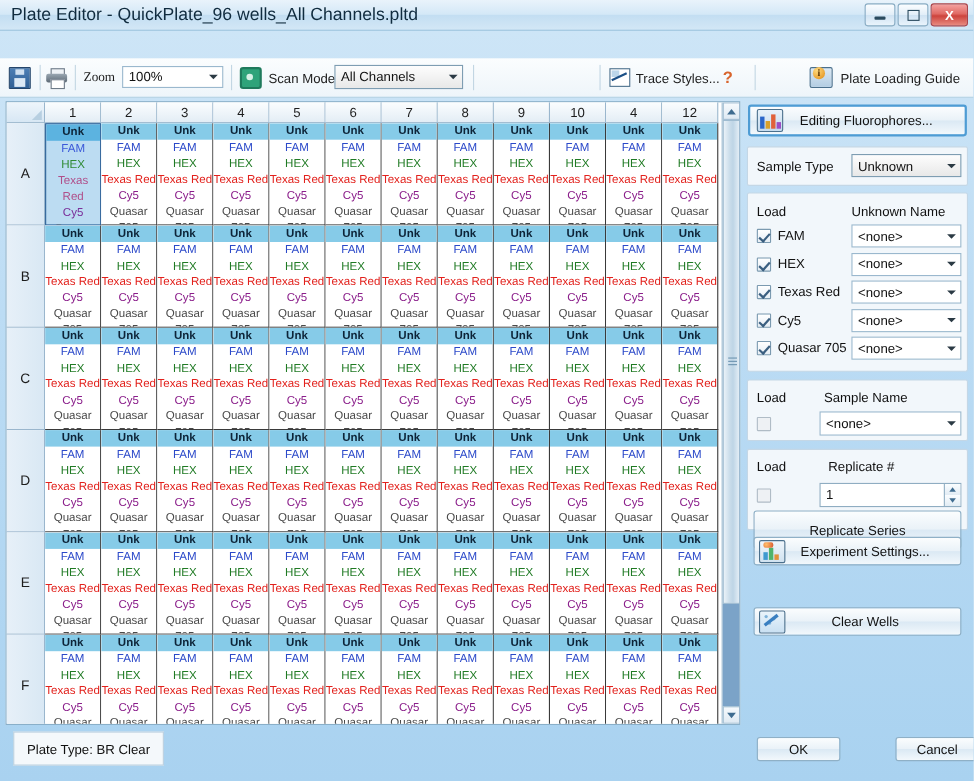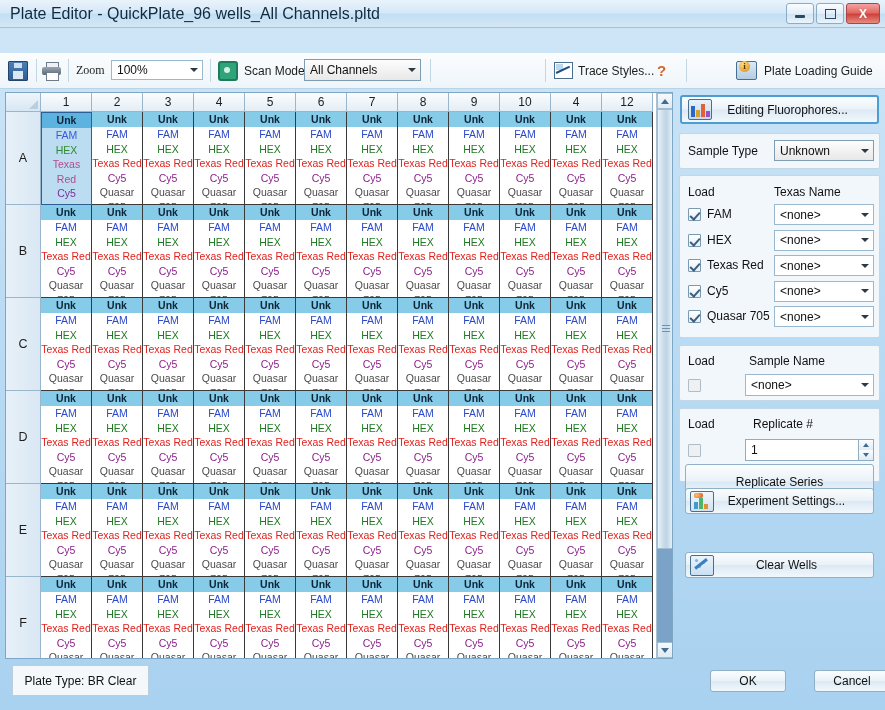--- a/index.html
+++ b/index.html
@@ -964,21 +964,21 @@
     <div class="lbl" style="left:9px;top:52px;">Sample Type</div>
     <div class="combo gray" style="position:absolute;left:95px;top:48px;width:100px;height:21px;">
       <span class="cv">Unknown</span>
       <span class="arrow">
           <span class="caret"></span>
         </span>
     </div>
 
     <div class="grpbox" style="top:83px;width:201px;height:163px;"></div>
     <div class="lbl" style="left:9px;top:93px;">Load</div>
-    <div class="lbl" style="left:95px;top:93px;">Texas Name</div>
+    <div class="lbl" style="left:95px;top:93px;">Unknown Name</div>
     <div id="targets">
         <div class="cbx on" style="position: absolute; left: 9px; top: 116px;"></div>
         <div class="lbl" style="left: 28px; top: 115px;">FAM</div>
         <div class="combo" style="position: absolute; left: 95px; top: 112px; width: 100px; height: 21px;">
           <span class="cv">&lt;none&gt;</span>
           <span class="arrow">
             <span class="caret"></span>
           </span>
         </div>
         <div class="cbx on" style="position: absolute; left: 9px; top: 141.5px;"></div>
@@ -1059,20 +1059,20 @@
           <span class="d" style="left:11px;top:5px;"></span>
           <span class="d" style="left:7px;top:9px;"></span>
       </span>
       <span class="blabel" style="margin-left:-14px;">Clear Wells</span>
     </div>
   </div>
 
   <div class="platetype">
     <span>Plate Type: BR Clear</span>
   </div>
-  <div class="fbtn" style="left:710px;text-align:center;">
+  <div class="fbtn" style="left:688px;text-align:center;">
     <span>OK</span>
   </div>
   <div class="fbtn" style="left:794px;margin-left:20px;">
     <span>Cancel</span>
   </div>
 
 </div>
 
 </body></html>

